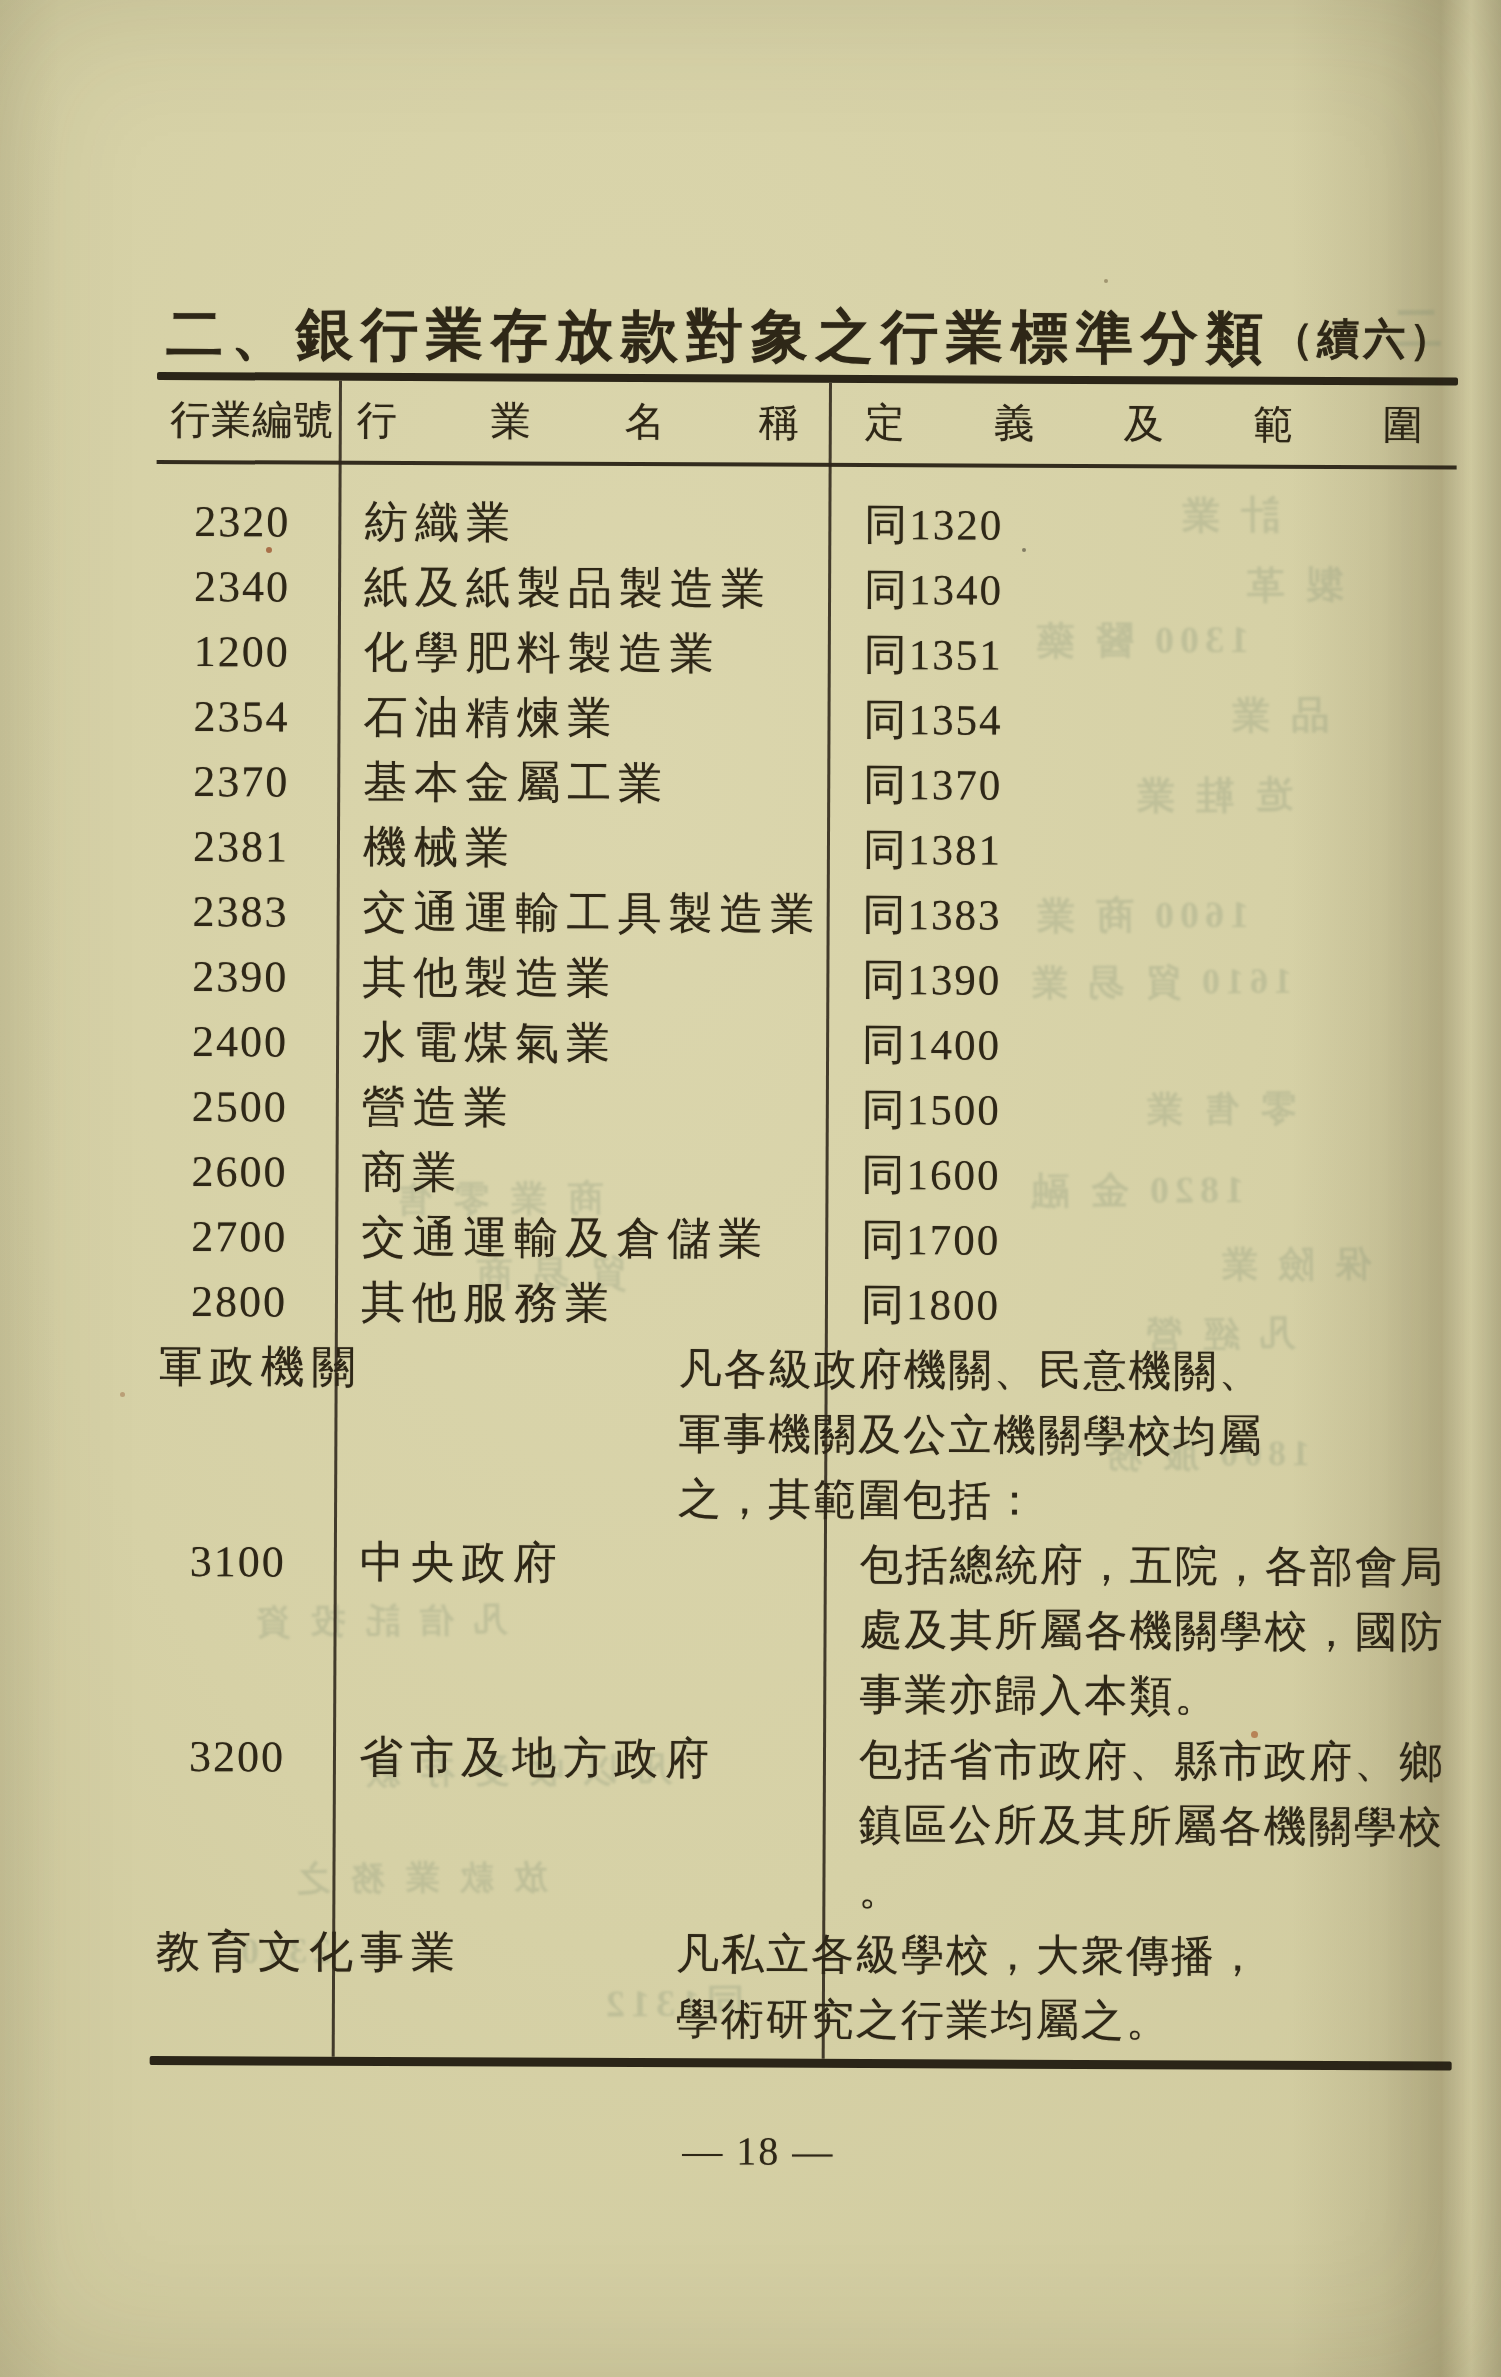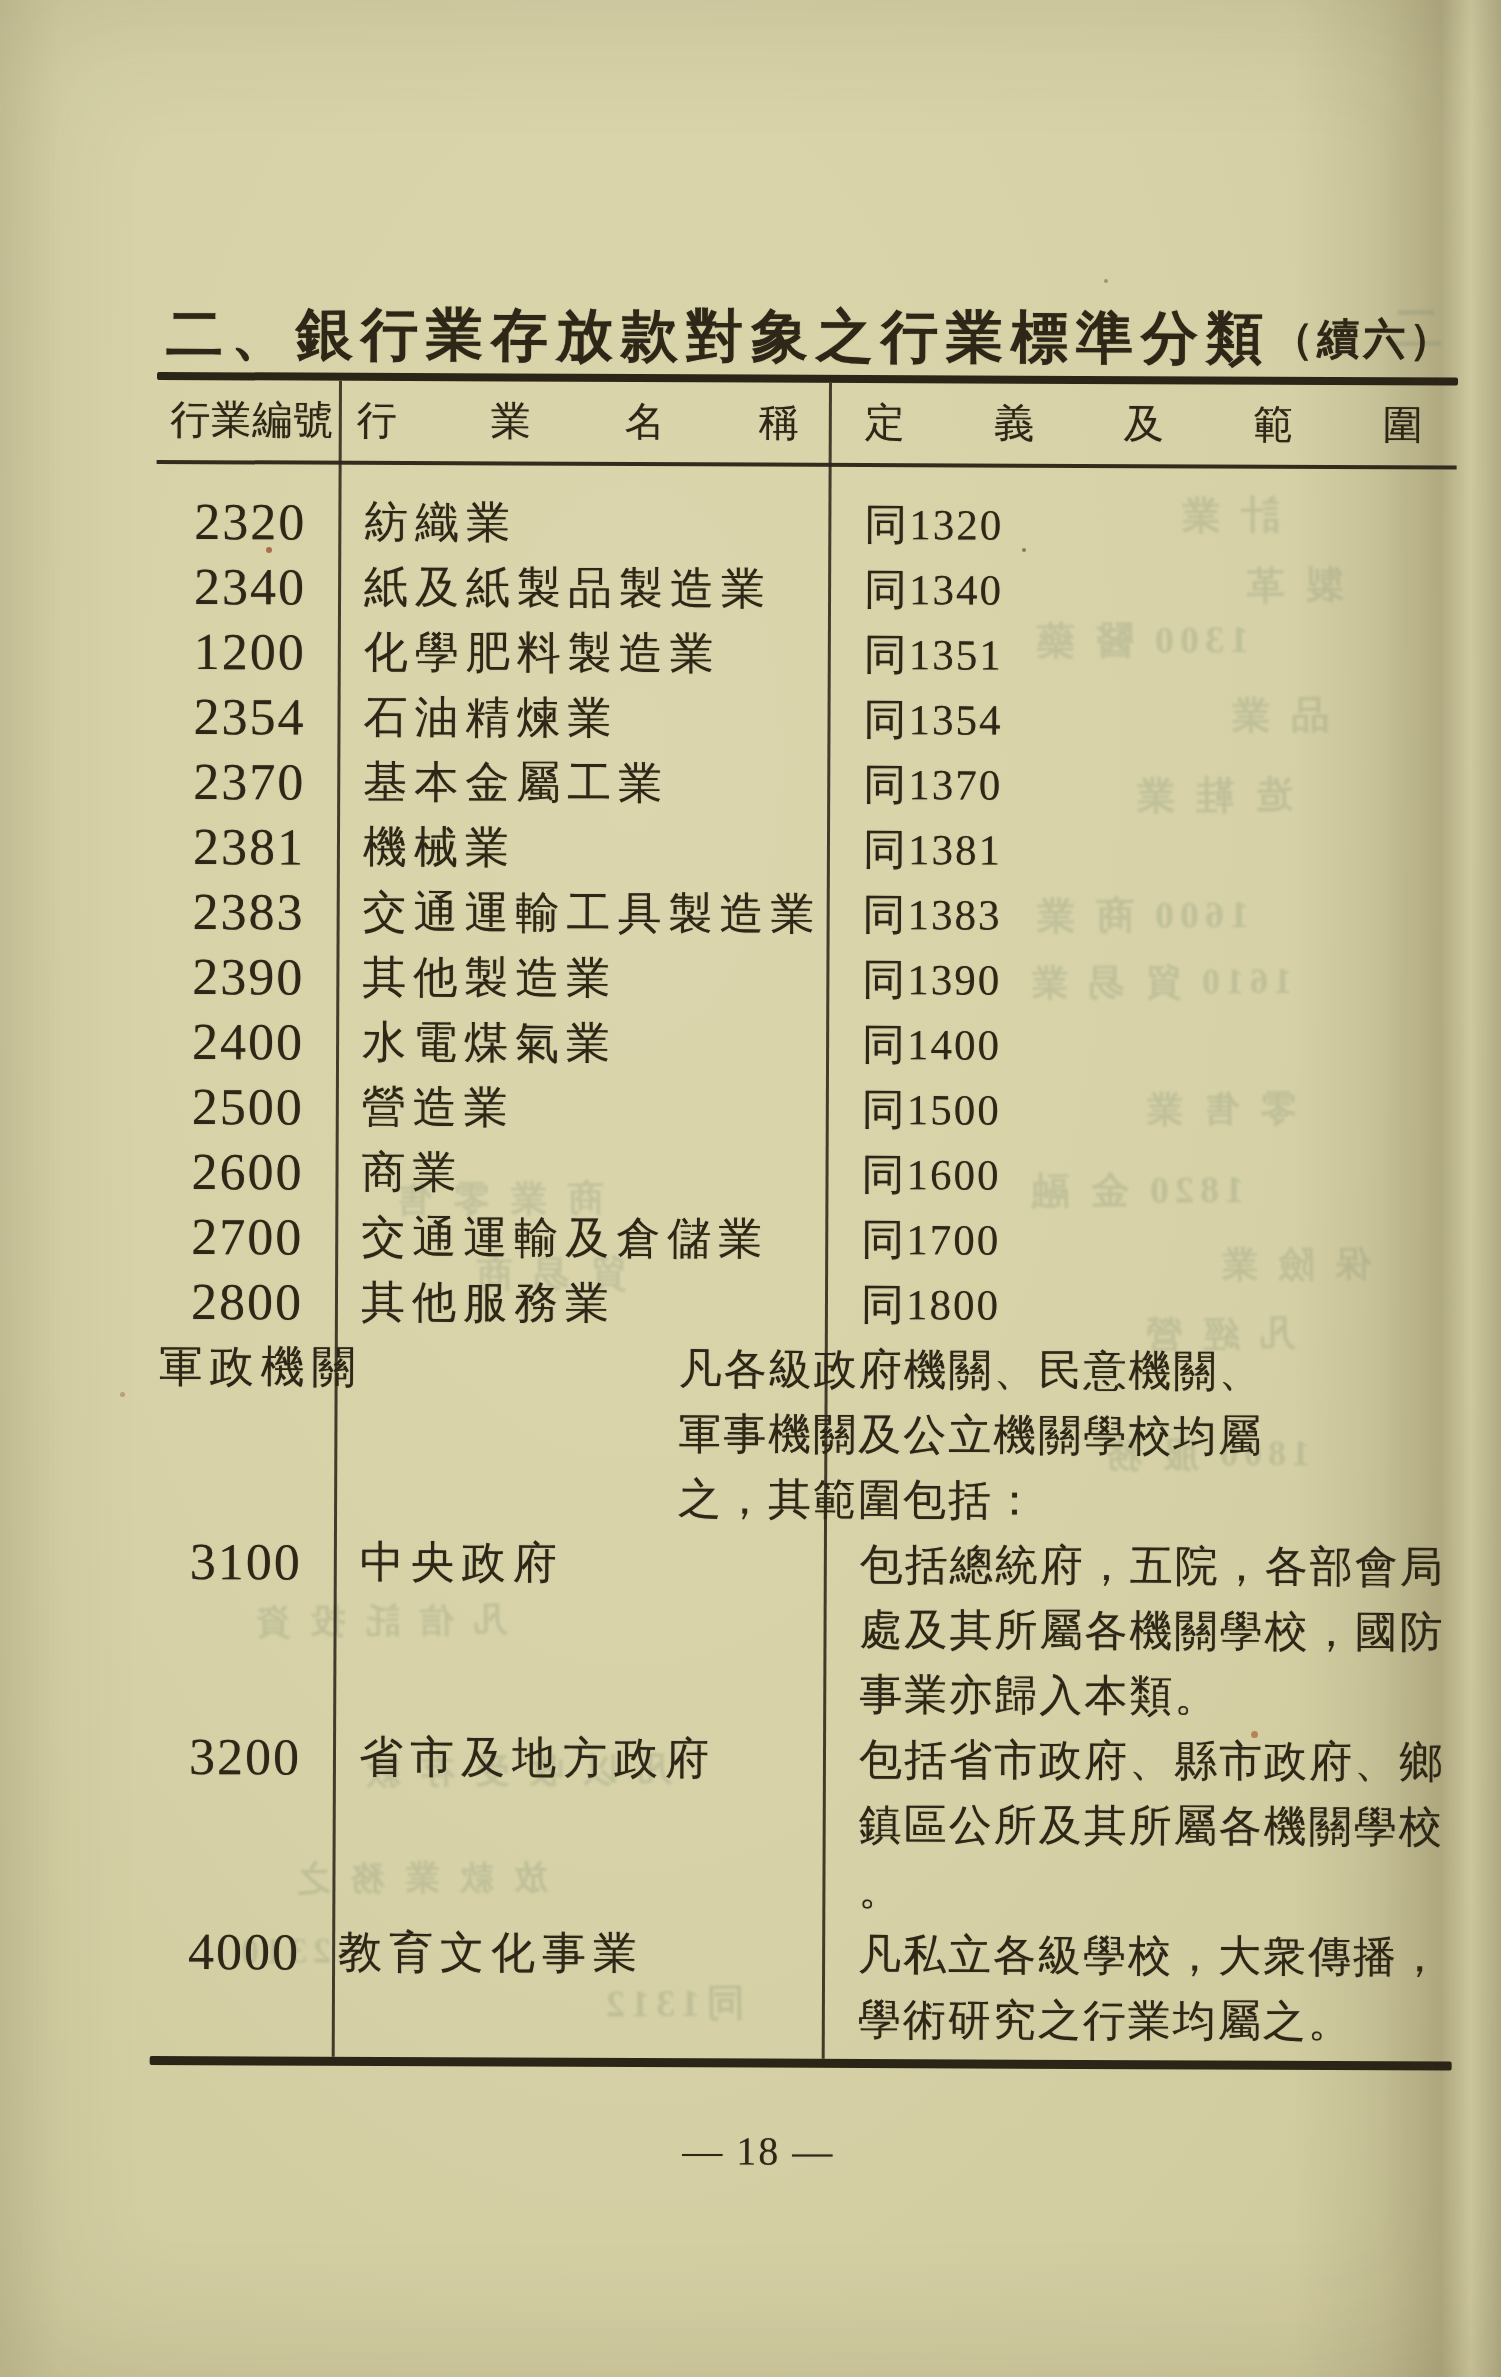--- a/index.html
+++ b/index.html
@@ -53,21 +53,21 @@
   }
   .thead .hcell{line-height:80px;box-sizing:border-box;white-space:nowrap;text-align:center;}
   .h-code{width:182px;padding-left:9px;letter-spacing:1px;}
   .h-name{width:490px;padding:0 30px 0 18px;text-align:justify;text-align-last:justify;text-justify:inter-character;}
   .h-def{flex:1;padding:0 34px 0 36px;text-align:justify;text-align-last:justify;text-justify:inter-character;}
   
   .tbody{position:absolute;left:157px;top:489px;width:1300px;}
   .trow{display:flex;}
   .cell{box-sizing:border-box;}
   .line{height:65px;line-height:65px;white-space:nowrap;text-shadow:0 0 1px rgba(40,32,18,.45);}
-  .c-code{width:182px;padding-left:38px;font-size:52px;letter-spacing:2px;font-family:Liberation Serif, serif;}
+  .c-code{width:182px;padding-left:38px;font-size:44px;letter-spacing:2px;font-family:Liberation Serif, serif;}
   .c-name{width:490px;padding-left:26px;font-size:44px;letter-spacing:7px;}
   .c-name.no-indent{padding-left:6px;}
   .c-def{flex:1;padding-left:36px;font-size:43px;letter-spacing:2px;}
   
   .footer{
     position:absolute;left:690px;top:2125px;width:210px;
     font-size:40px;letter-spacing:2px;
     text-shadow:0 0 1px rgba(40,32,18,.4);
   }
   
@@ -305,23 +305,20 @@
         <div class="cell c-name">
           <div class="line">省市及地方政府</div>
         </div>
         <div class="cell c-def">
           <div class="line">包括省市政府、縣市政府、鄉</div>
           <div class="line">鎮區公所及其所屬各機關學校</div>
           <div class="line">。</div>
         </div>
       </div>
       <div class="trow">
-        <div class="cell c-code">
-          <div class="line">4000</div>
-        </div>
         <div class="cell c-name no-indent">
           <div class="line">教育文化事業</div>
         </div>
         <div class="cell c-def">
           <div class="line">凡私立各級學校，大衆傳播，</div>
           <div class="line">學術研究之行業均屬之。</div>
         </div>
       </div>
     </div>
 

